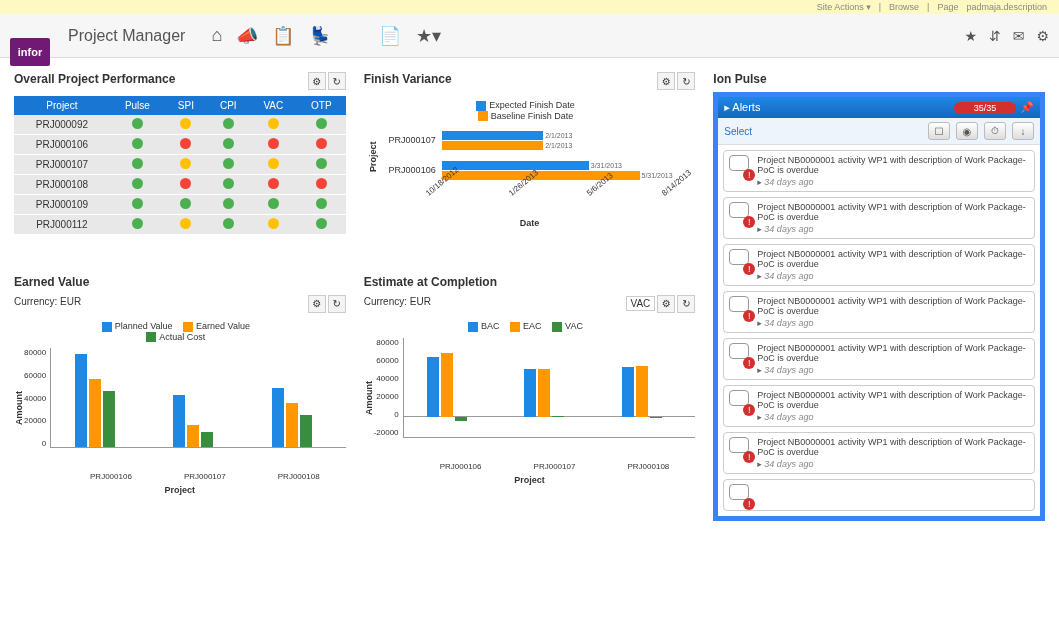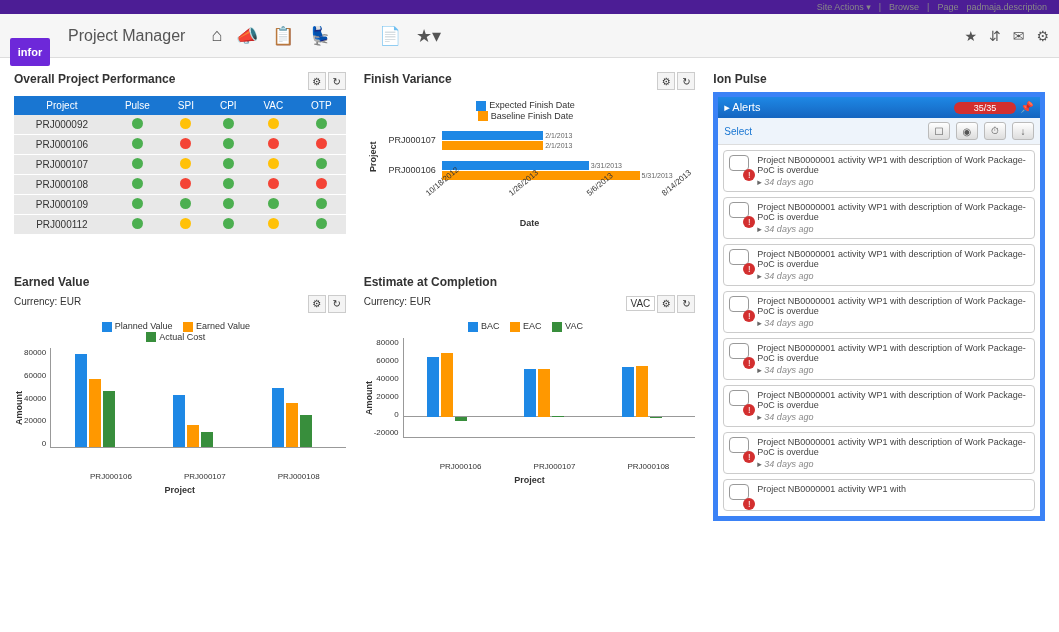--- a/index.html
+++ b/index.html
@@ -1,22 +1,22 @@
 <!DOCTYPE html>
 <html><head>
 <meta charset="utf-8">
 <style>
 * { margin: 0; padding: 0; box-sizing: border-box; font-family: Arial, sans-serif; }
 body { background: #fff; font-size: 11px; color: #333; }
 
-.top-context { display: flex; justify-content: flex-end; gap: 8px; padding: 2px 12px; font-size: 9px; color: #888; background: #4c1d95; }
+.top-context { display: flex; justify-content: flex-end; gap: 8px; padding: 2px 12px; font-size: 9px; color: #888; background: #fef9c3; }
 .top-context span { cursor: pointer; }
 
 .header { display: flex; align-items: center; height: 44px; background: #f6f6f6; border-bottom: 1px solid #ddd; padding: 0 10px; gap: 10px; }
-.logo { width: 40px; height: 28px; background: #6d28d9; color: #fff; display: flex; align-items: center; justify-content: center; font-size: 11px; font-weight: bold; border-radius: 2px; margin-top: 32px; }
+.logo { width: 40px; height: 28px; background: #701a75; color: #fff; display: flex; align-items: center; justify-content: center; font-size: 11px; font-weight: bold; border-radius: 2px; margin-top: 32px; }
 .title { font-size: 16px; color: #555; margin-left: 8px; margin-right: 16px; }
 .toolbar-icons { display: flex; gap: 14px; align-items: center; }
 .toolbar-icons .ic { font-size: 18px; color: #555; cursor: pointer; }
 .spacer { flex: 1; }
 .right-icons { display: flex; gap: 12px; align-items: center; }
 .right-icons .ic { font-size: 14px; color: #555; cursor: pointer; }
 
 .content { display: grid; grid-template-columns: 1fr 1fr 1fr; gap: 10px; padding: 10px; }
 
 .widget { border: none; padding: 4px; position: relative; }
@@ -334,23 +334,20 @@
             <div class="alert-body">
               <div>Project NB0000001 activity WP1 with description of Work Package-PoC is overdue</div>
               <div class="alert-time">34 days ago</div>
             </div>
           </div>
           <div class="alert-card">
             <div class="alert-ico">
               <div class="bubble"></div>
               <div class="exc">!</div>
             </div>
-            <div class="alert-body">
-              <div>Project NB0000001 activity WP1 with</div>
-            </div>
           </div>
         </div>
     </div>
   </div>
 
   <div class="widget">
     <div class="widget-head">
       <div class="widget-title">Earned Value</div>
     </div>
     <div class="widget-subrow">

